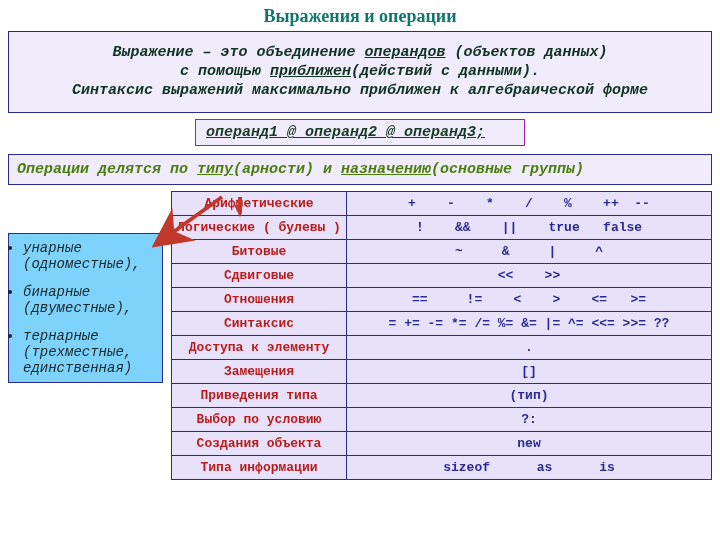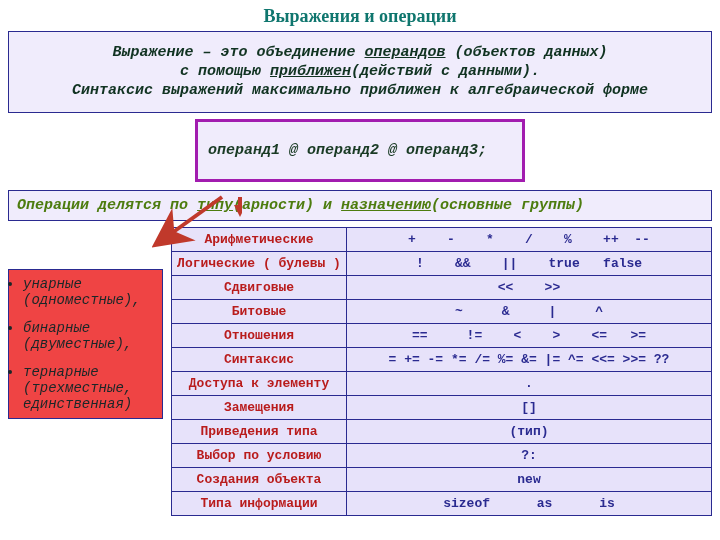--- a/index.html
+++ b/index.html
@@ -27,49 +27,50 @@
     font-size: 15px;
     font-family: "Courier New", monospace;
     color: #132;
     padding: 12px 6px;
     text-align: center;
     line-height: 1.25;
     margin: 4px 0 6px 0;
   }
   .defbox .u { text-decoration: underline; }
   .syntaxbox {
-    border: 3px solid #a21caf;
+    border: 1px solid #a21caf;
     background: #f0ecfc;
     font-style: italic;
     font-weight: bold;
     font-size: 15px;
     font-family: "Courier New", monospace;
     color: #1a3b25;
-    padding: 20px 10px;
+    padding: 4px 10px;
     margin: 4px auto 8px auto;
     width: 330px;
     text-align: left;
+    text-decoration: underline;
   }
   .typesbox {
     border: 1px solid #2a2a90;
     background: #f0ecfc;
     font-style: italic;
     font-weight: bold;
     font-size: 15px;
     font-family: "Courier New", monospace;
     color: #4d7c0f;
     padding: 6px 8px;
     margin: 0 0 6px 0;
   }
   .typesbox .u { text-decoration: underline; }
   .mainrow { display: flex; align-items: flex-start; }
   .aritybox {
     width: 155px;
     border: 1px solid #2a2a90;
-    background: #ef4444;
+    background: #7dd3fc;
     font-style: italic;
     font-size: 14px;
     font-family: "Courier New", monospace;
     color: #1a2728;
     padding: 6px 4px 6px 4px;
     margin-top: 42px;
   }
   .aritybox ul { margin: 0; padding: 0 0 0 10px; list-style: disc; }
   .aritybox li { margin-bottom: 12px; }
   .aritybox li:last-child { margin-bottom: 0; }
@@ -150,26 +151,26 @@
         <tbody id="ops-body">
             <tr>
               <td class="cat">Арифметические</td>
               <td class="val">+    -    *    /    %    ++  --</td>
             </tr>
             <tr>
               <td class="cat">Логические ( булевы )</td>
               <td class="val">!    &amp;&amp;    ||    true   false</td>
             </tr>
             <tr>
+              <td class="cat">Битовые</td>
+              <td class="val">~     &amp;     |     ^</td>
+            </tr>
+            <tr>
               <td class="cat">Сдвиговые</td>
               <td class="val">&lt;&lt;    &gt;&gt;</td>
-            </tr>
-            <tr>
-              <td class="cat">Битовые</td>
-              <td class="val">~     &amp;     |     ^</td>
             </tr>
             <tr>
               <td class="cat">Отношения</td>
               <td class="val">==     !=    &lt;    &gt;    &lt;=   &gt;=</td>
             </tr>
             <tr>
               <td class="cat">Синтаксис</td>
               <td class="val">= += -= *= /= %= &amp;= |= ^= &lt;&lt;= &gt;&gt;= ??</td>
             </tr>
             <tr>

